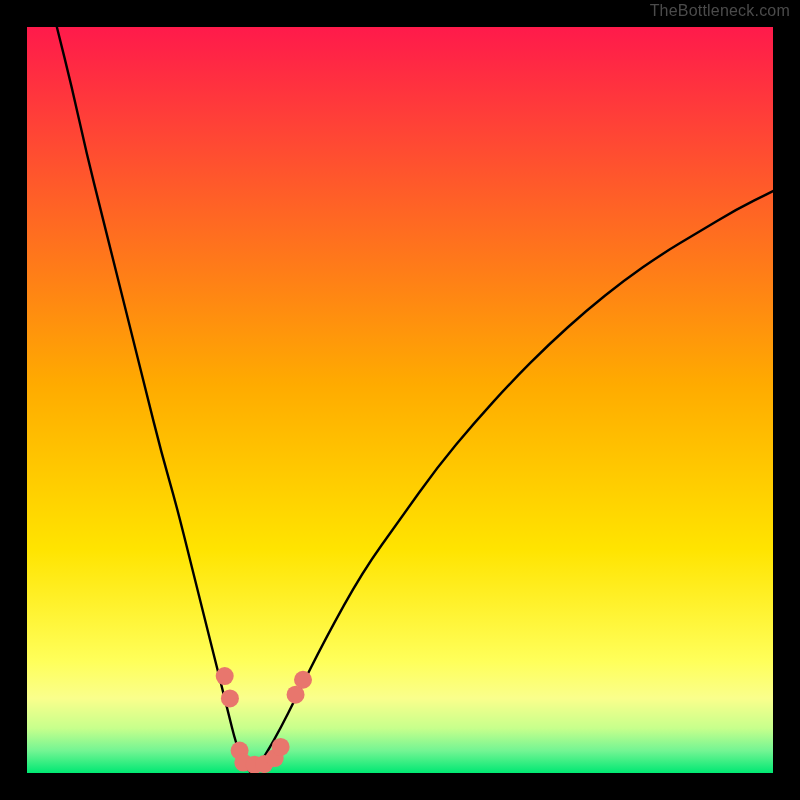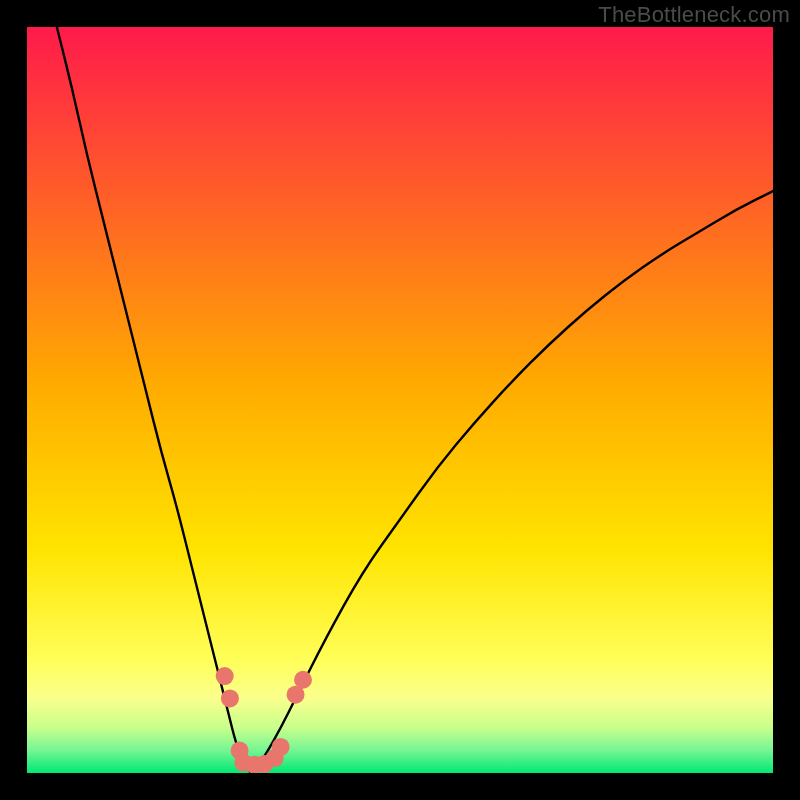--- a/index.html
+++ b/index.html
@@ -24,21 +24,21 @@
     left: 27px;
     width: 746px;
     height: 746px;
     overflow: hidden;
   }
   .watermark {
     position: absolute;
     top: 2px;
     right: 10px;
     color: #4b4b4b;
-    font-size: 22px;
+    font-size: 16px;
     font-weight: 400;
     letter-spacing: 0.2px;
   }
   svg { display: block; }
 </style>
 </head>
 <body>
 
 <div class="frame">
   <div class="watermark">TheBottleneck.com</div>

